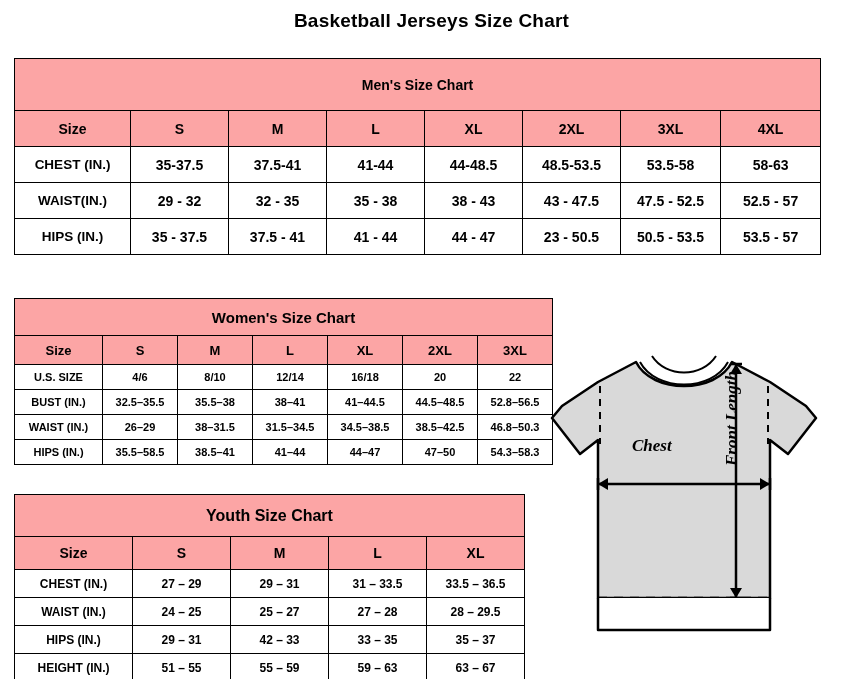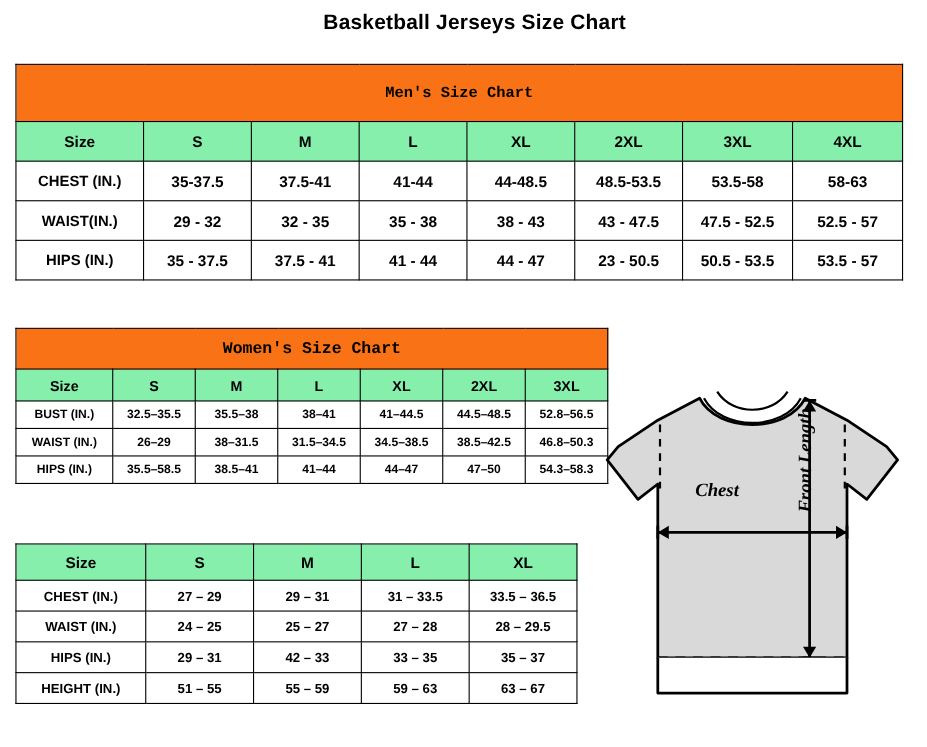--- a/index.html
+++ b/index.html
@@ -29,28 +29,27 @@
     table-layout: fixed;
   }
   table td, table th {
     border: 1.5px solid #000;
     text-align: center;
     vertical-align: middle;
     font-weight: bold;
     background: #ffffff;
   }
   .tbl-title td {
-    background: #f97316;
+    background: #fca5a5;
     font-size: 16px;
     font-weight: bold;
     padding: 9px 0;
-    font-family: Liberation Mono, monospace;
   }
   .hdr td {
-    background: #86efac;
+    background: #fca5a5;
     font-size: 14px;
     font-weight: bold;
   }
 
   
   #men-table {
     position: absolute;
     left: 14px;
     top: 58px;
     width: 806px;
@@ -194,20 +193,29 @@
     <tr class="hdr">
       <td>Size</td>
       <td>S</td>
       <td>M</td>
       <td>L</td>
       <td>XL</td>
       <td>2XL</td>
       <td>3XL</td>
     </tr>
     <tr>
+      <td class="lbl">U.S. SIZE</td>
+      <td>4/6</td>
+      <td>8/10</td>
+      <td>12/14</td>
+      <td>16/18</td>
+      <td>20</td>
+      <td>22</td>
+    </tr>
+    <tr>
       <td class="lbl">BUST  (IN.)</td>
       <td>32.5–35.5</td>
       <td>35.5–38</td>
       <td>38–41</td>
       <td>41–44.5</td>
       <td>44.5–48.5</td>
       <td>52.8–56.5</td>
     </tr>
     <tr>
       <td class="lbl">WAIST  (IN.)</td>
@@ -232,20 +240,23 @@
 
 <table id="youth-table">
   <colgroup>
     <col style="width:118px">
       <col style="width:98px">
       <col style="width:98px">
       <col style="width:98px">
       <col style="width:98px">
   </colgroup>
   <tbody>
+    <tr class="tbl-title">
+      <td colspan="5">Youth Size Chart</td>
+    </tr>
     <tr class="hdr">
       <td>Size</td>
       <td>S</td>
       <td>M</td>
       <td>L</td>
       <td>XL</td>
     </tr>
     <tr>
       <td class="lbl">CHEST (IN.)</td>
       <td>27 – 29</td>

